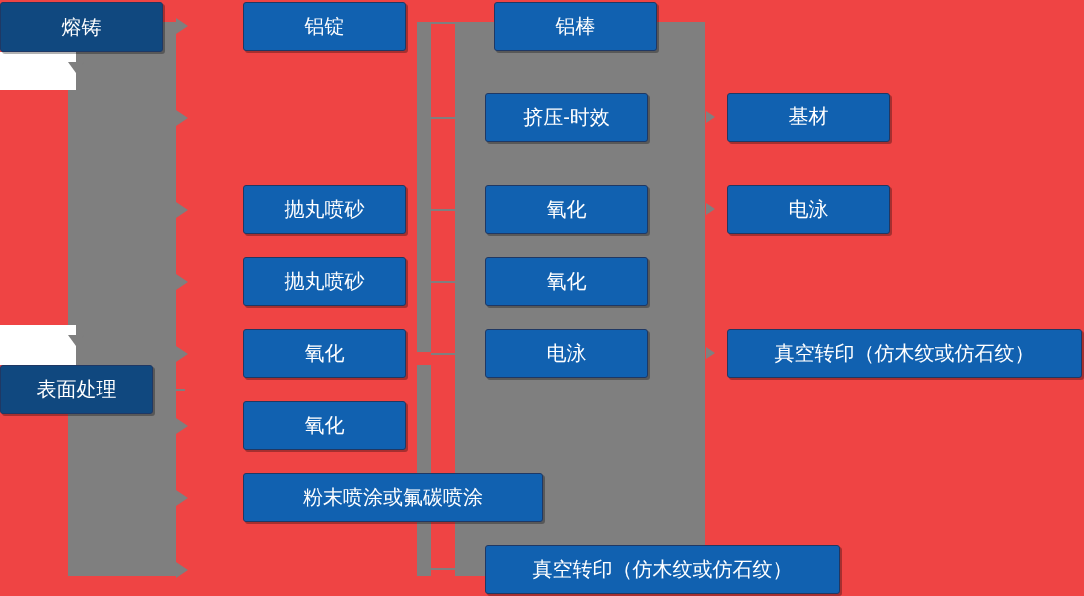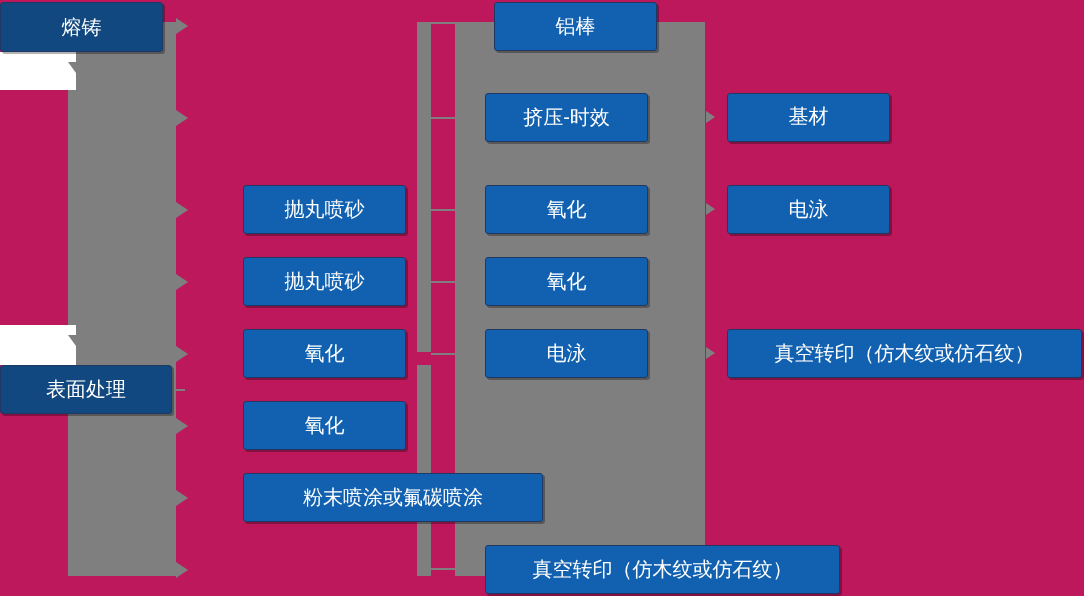--- a/index.html
+++ b/index.html
@@ -7,21 +7,21 @@
     padding: 0;
     background: #ffffff;
   }
   body {
     font-family: "Liberation Sans", "DejaVu Sans", sans-serif;
   }
   #canvas {
     position: relative;
     width: 1084px;
     height: 596px;
-    background: #be185d;
+    background: #ef4444;
     overflow: hidden;
   }
   
   .band {
     position: absolute;
     background: #7F7F7F;
     z-index: 1;
   }
   .band-arrow {
     position: absolute;
@@ -119,24 +119,27 @@
 
   <div class="arrow-sm" style="left:706px; top:111px;"></div>
   <div class="arrow-sm" style="left:706px; top:203px;"></div>
   <div class="arrow-sm" style="left:706px; top:347px;"></div>
 
   <div class="box dark fs-20" style="left:0px; top:2px; width:163px; height:50px;">
     <span>熔铸</span>
   </div>
 
 
-  <div class="box dark fs-20" style="left:0px; top:365px; width:172px; height:49px;font-family:Liberation Serif, serif;">
+  <div class="box dark fs-20" style="left:0px; top:365px; width:153px; height:49px;font-family:Liberation Serif, serif;">
     <span>表面处理</span>
   </div>
 
+  <div class="box light fs-20" style="left:243px; top:2px; width:163px; height:49px;">
+    <span>铝锭</span>
+  </div>
 
 
   <div class="box light fs-20" style="left:243px; top:185px; width:163px; height:49px;">
     <span>抛丸喷砂</span>
   </div>
 
   <div class="box light fs-20" style="left:243px; top:257px; width:163px; height:49px;">
     <span>抛丸喷砂</span>
   </div>
 

